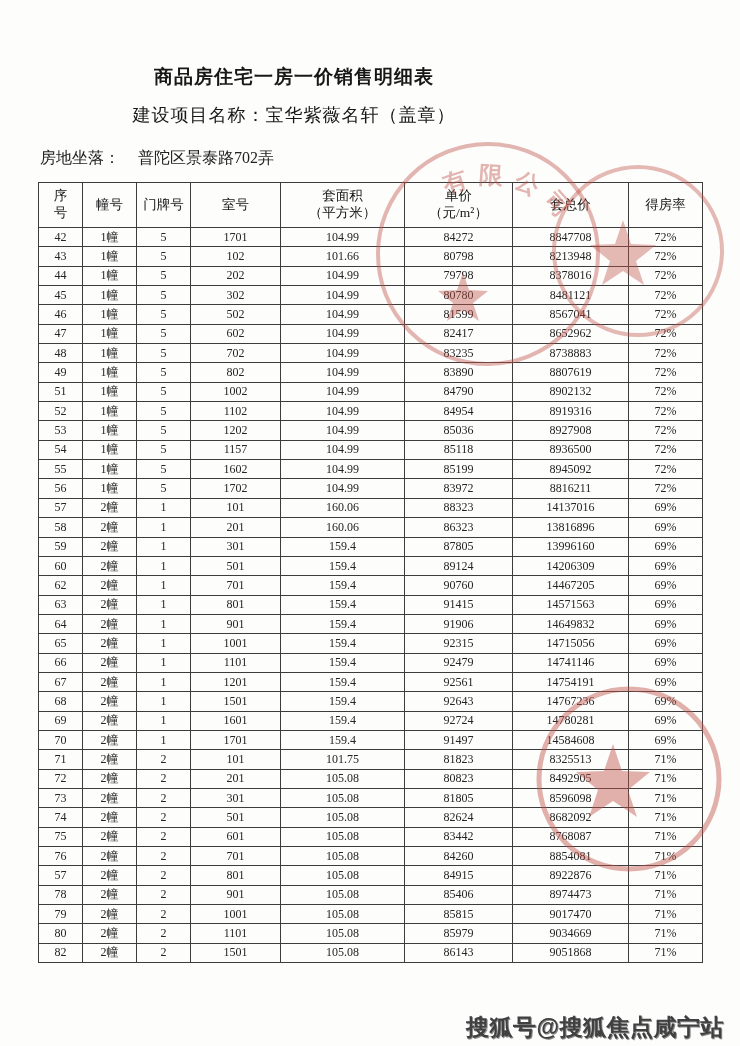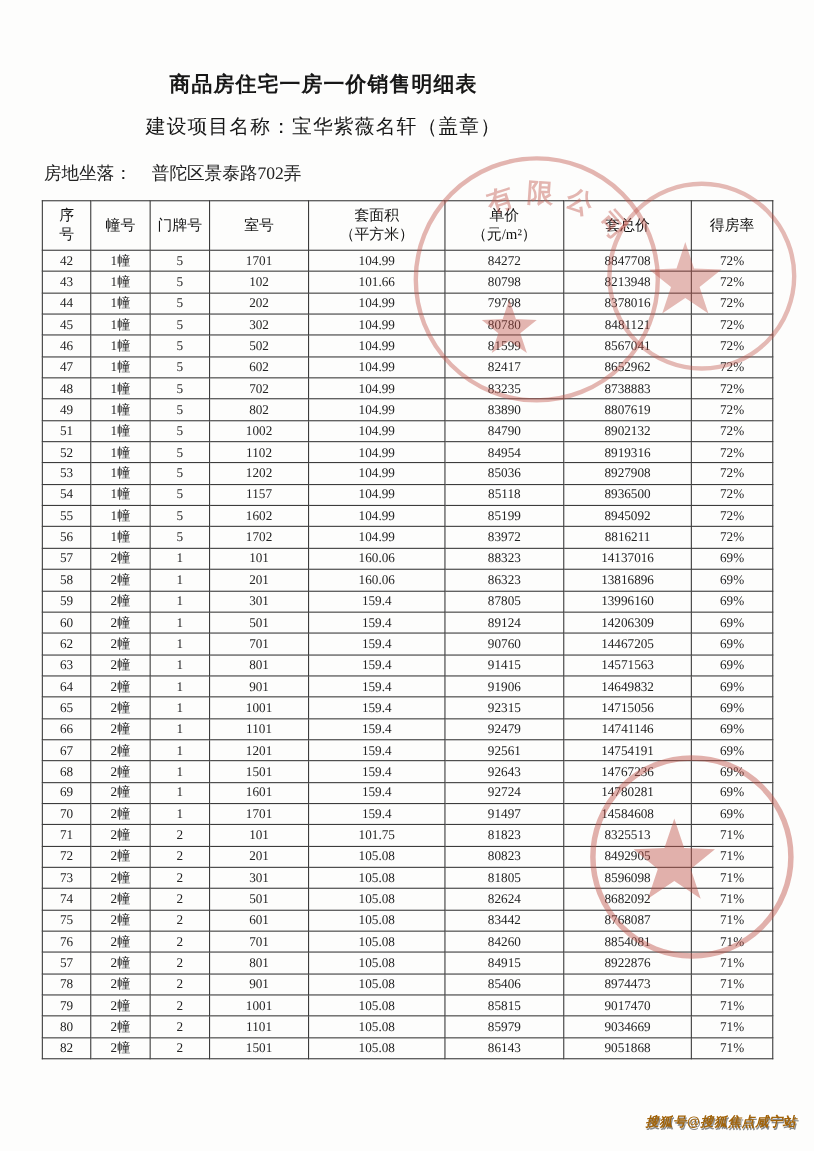--- a/index.html
+++ b/index.html
@@ -38,26 +38,25 @@
     height:44px;font-size:13.5px;font-weight:normal;
     white-space:pre-line;line-height:1.25;color:#141414;
   }
   .price-table tbody td{
     height:18.35px;font-size:12px;color:#242424;
     font-family:"Liberation Serif","DejaVu Serif",serif;
   }
   .stamp{position:absolute;pointer-events:none;}
   .watermark{
     position:absolute;right:16px;top:1012px;
-    font-size:12px;font-weight:bold;
+    font-size:23px;font-weight:bold;
     font-family:"Liberation Sans","DejaVu Sans",sans-serif;
-    color:#a16207;
+    color:#404040;
     text-shadow:1px 1px 0 #8a8a8a, -1px -1px 0 #ffffff;
     letter-spacing:0.5px;
-    font-style:italic;
   }
 </style>
 </head>
 <body>
 
 <div class="doc">
 
   <div class="title">商品房住宅一房一价销售明细表</div>
   <div class="subtitle">建设项目名称：宝华紫薇名轩（盖章）</div>
 

